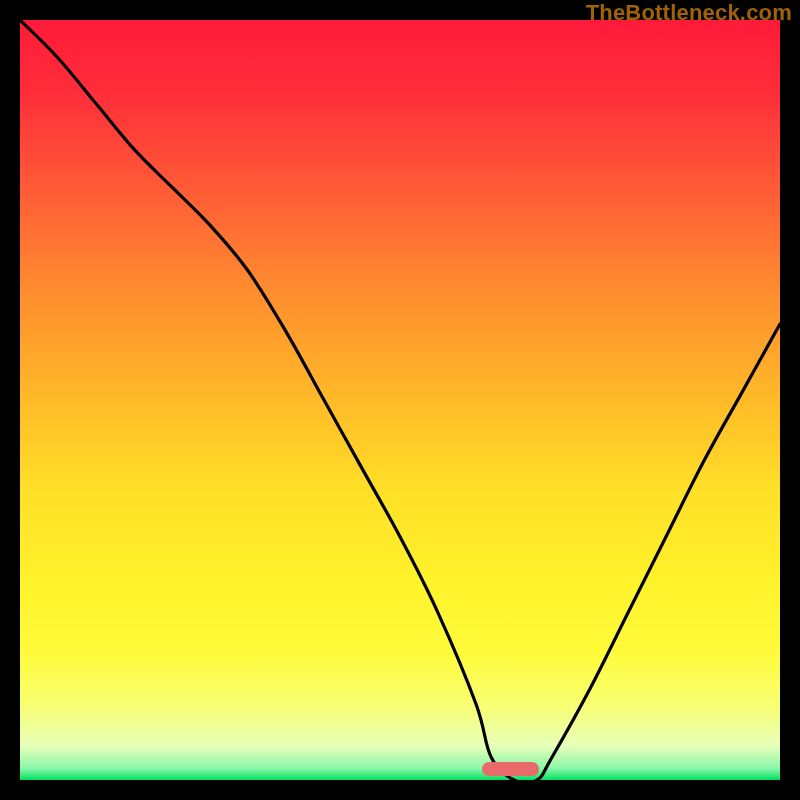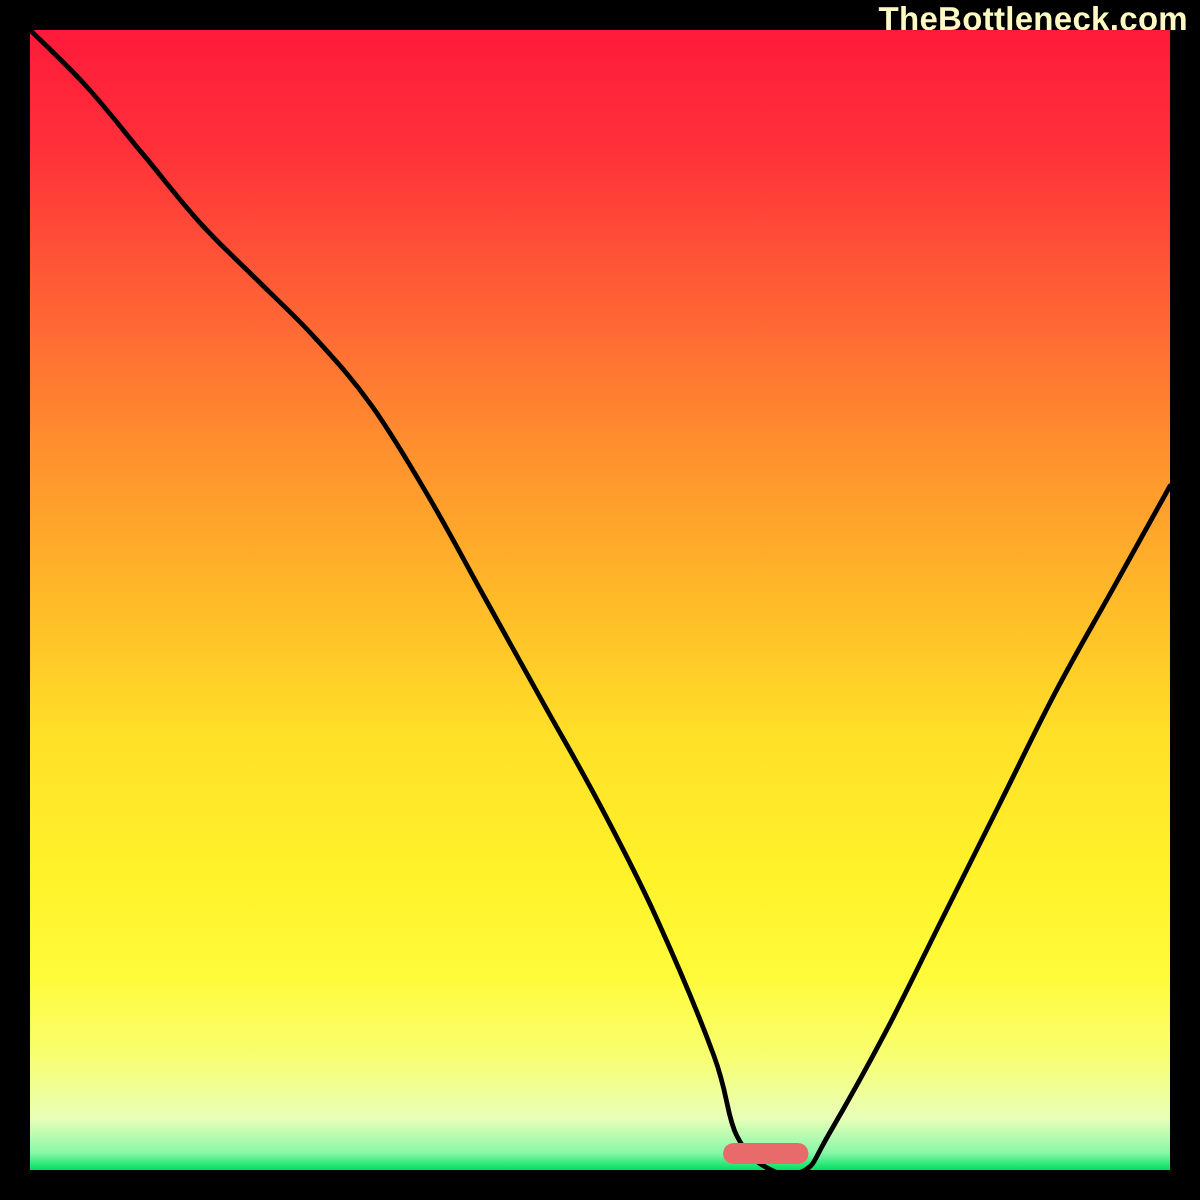--- a/index.html
+++ b/index.html
@@ -47,21 +47,21 @@
     border-radius: 7px;
     pointer-events: none;
   }
   .watermark {
     position: absolute;
     top: 0;
     right: 8px;
     font-family: Arial, Helvetica, sans-serif;
     font-size: 22px;
     font-weight: 600;
-    color: #fef9c3;
+    color: #a16207;
     letter-spacing: 0.2px;
     user-select: none;
   }
 </style>
 </head>
 <body>
 
 <div class="frame">
   <div class="watermark">TheBottleneck.com</div>
   <div class="plot" id="plot">

